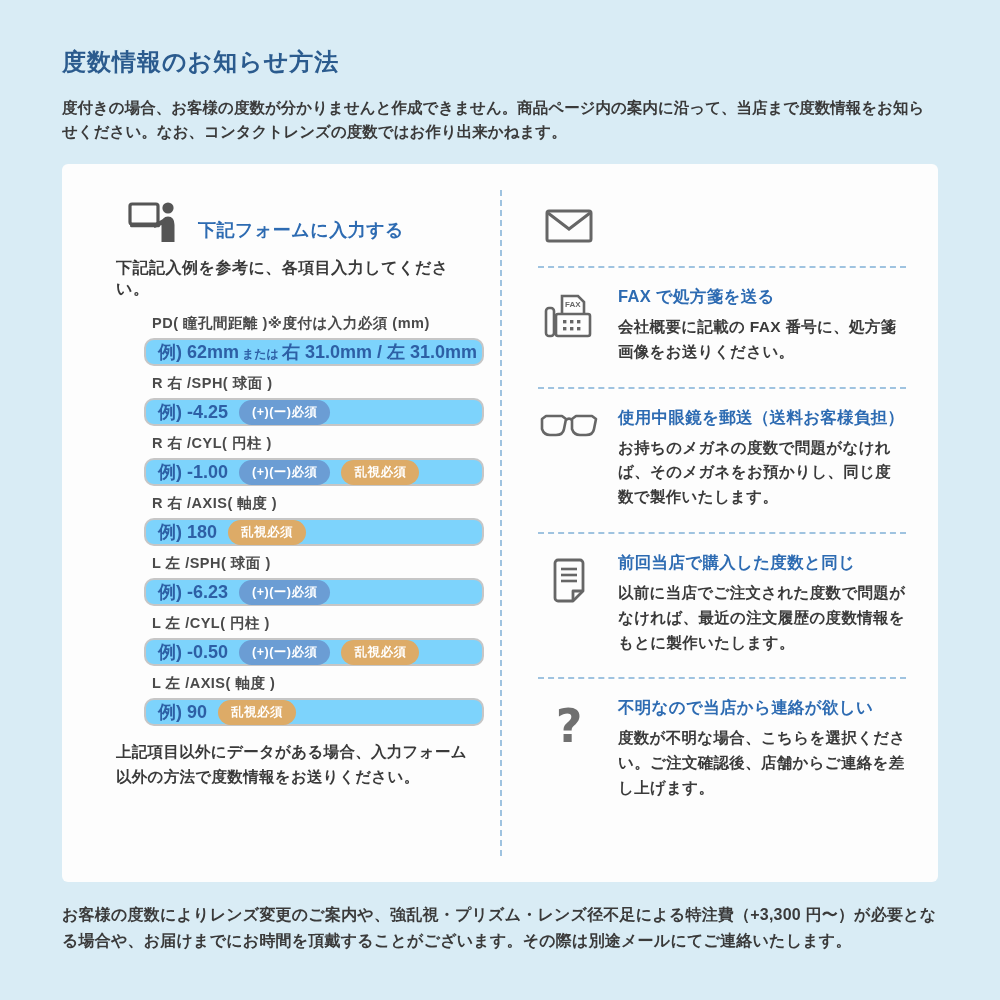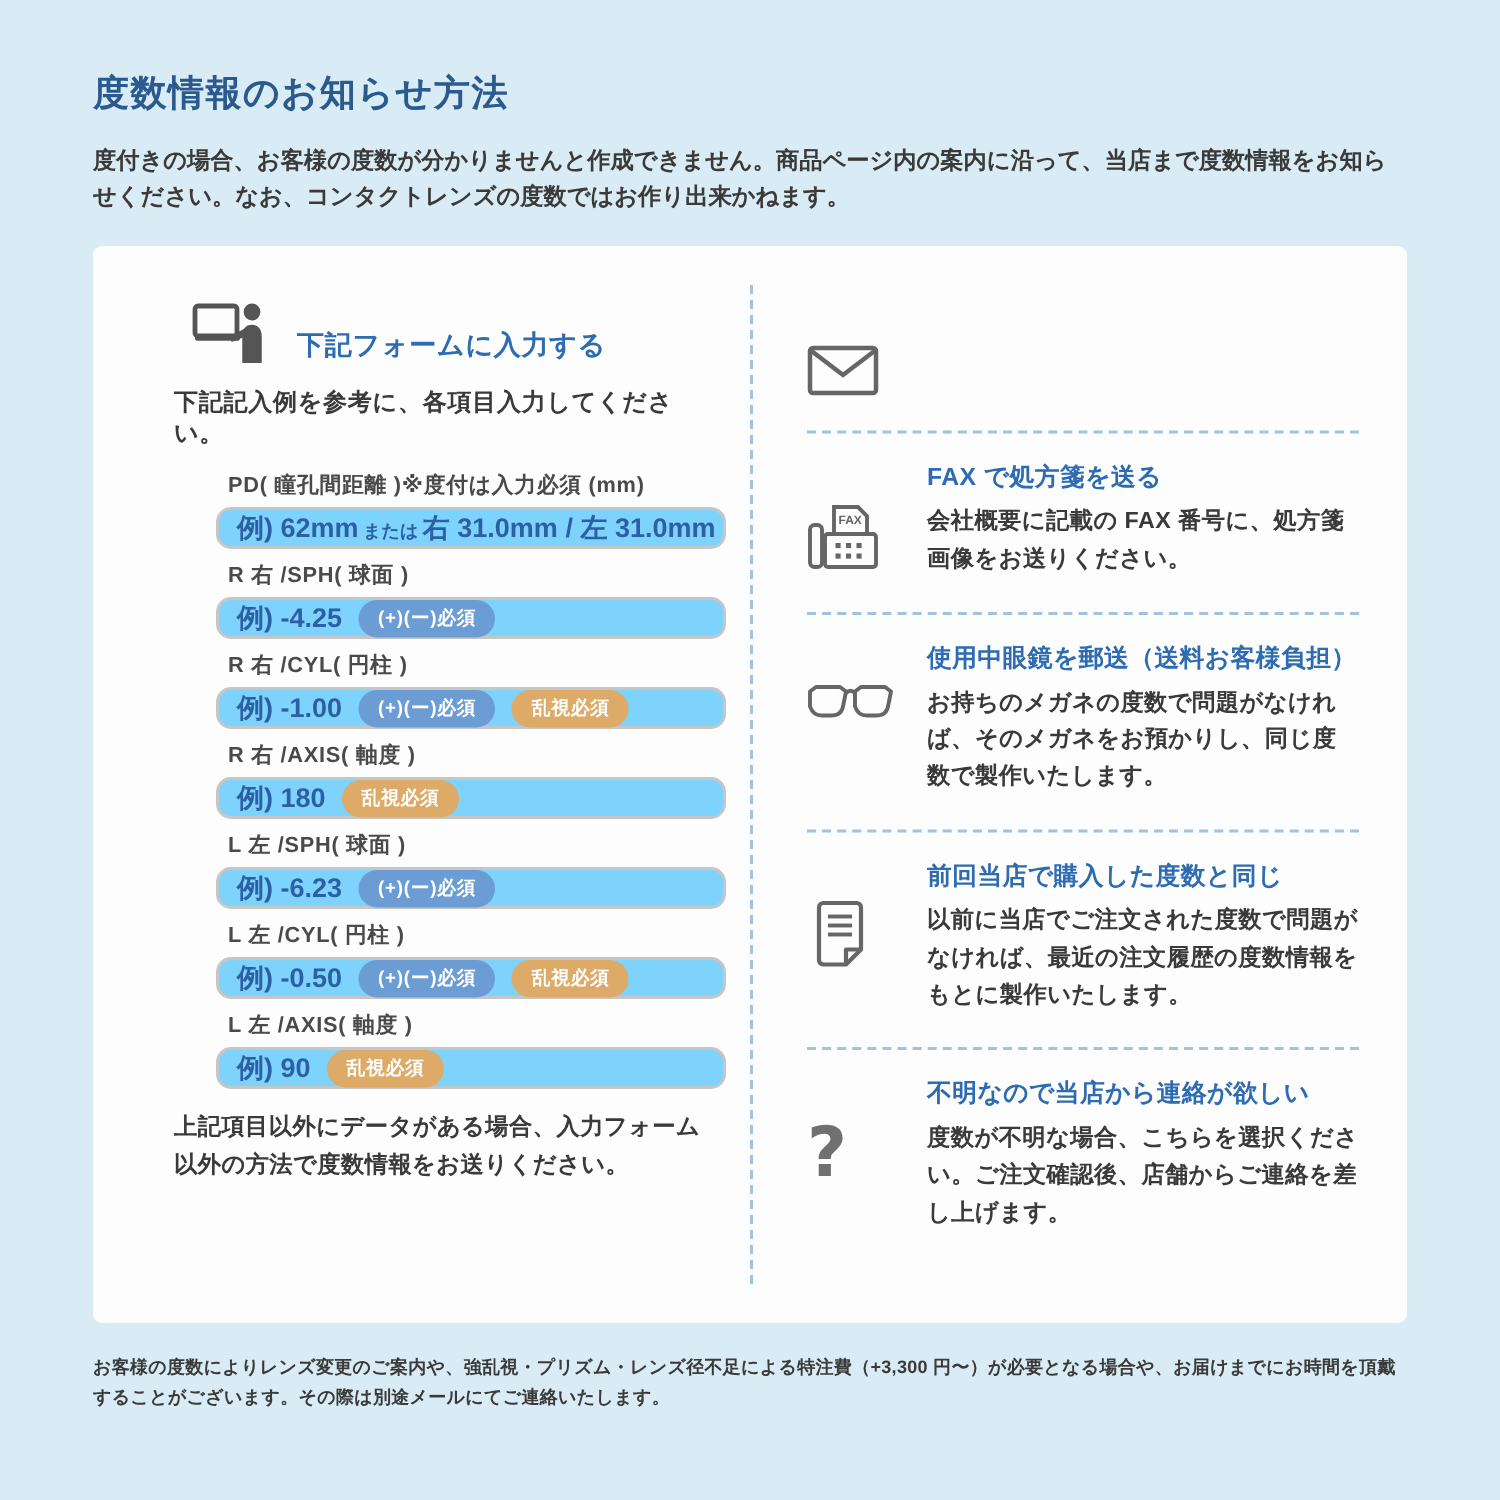--- a/index.html
+++ b/index.html
@@ -26,27 +26,27 @@
   .field-label{font-size:14.5px;font-weight:bold;color:var(--label);margin:8px 0 5px 8px;letter-spacing:.5px;}
   .field-box{background:#7dd3fc;border:2px solid var(--box-border);border-radius:10px;height:28px;display:flex;align-items:center;gap:11px;padding:0 12px;}
   .field-value{color:var(--value);font-size:18px;font-weight:bold;white-space:nowrap;}
   .field-value .small{font-size:12px;margin:0 3px;}
   .badge{border-radius:999px;color:#fff;font-size:12.5px;font-weight:bold;padding:4px 13px;white-space:nowrap;letter-spacing:.5px;}
   .badge-blue{background:var(--badge-blue);}
   .badge-orange{background:var(--badge-orange);}
   .form-note{font-size:15.5px;font-weight:bold;line-height:1.6;color:#3a3a3a;margin:14px 0 0 18px;letter-spacing:.3px;}
   
   .method{display:flex;align-items:flex-start;padding:6px 0 10px 0;}
-  .method-icon{width:62px;flex:0 0 62px;display:flex;justify-content:flex-start;margin-top:27px;}
+  .method-icon{width:62px;flex:0 0 62px;display:flex;justify-content:center;margin-top:6px;}
   .method-text{padding-left:18px;}
   .method-title{color:var(--accent);font-size:16.5px;font-weight:bold;margin-bottom:7px;letter-spacing:.3px;}
   .method-body{font-size:15.5px;font-weight:bold;line-height:1.6;color:#3a3a3a;letter-spacing:.3px;}
   .method-divider{border-bottom:2px dashed var(--line);margin:12px 0 12px 0;}
   .qmark{font-size:46px;font-weight:bold;color:#707070;line-height:1;font-family:"DejaVu Sans",sans-serif;}
-  .footer{padding:20px 62px 0 62px;font-size:12px;font-weight:bold;line-height:1.65;color:#3a3a3a;letter-spacing:.2px;}
+  .footer{padding:20px 62px 0 62px;font-size:16px;font-weight:bold;line-height:1.65;color:#3a3a3a;letter-spacing:.2px;}
   svg{display:block}
 </style>
 </head>
 <body>
 
 <div class="wrap">
   <div class="page-title">度数情報のお知らせ方法</div>
   <div class="intro">度付きの場合、お客様の度数が分かりませんと作成できません。商品ページ内の案内に沿って、当店まで度数情報をお知らせください。なお、コンタクトレンズの度数ではお作り出来かねます。</div>
 
   <div class="card">

